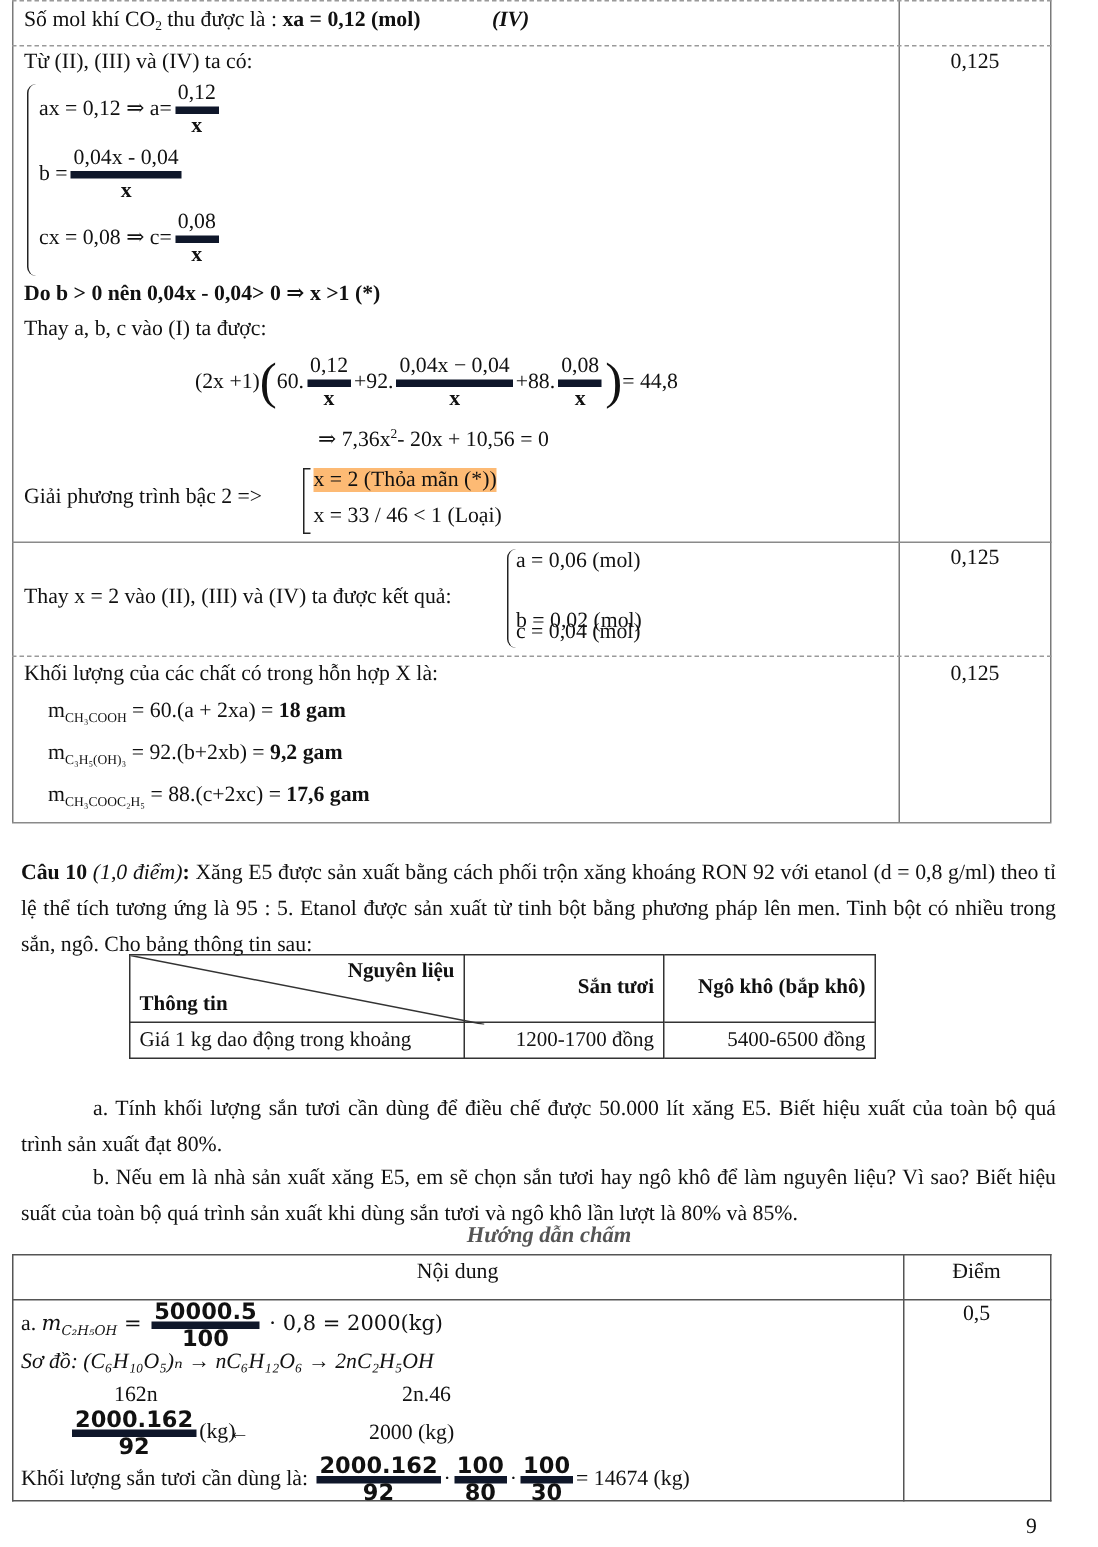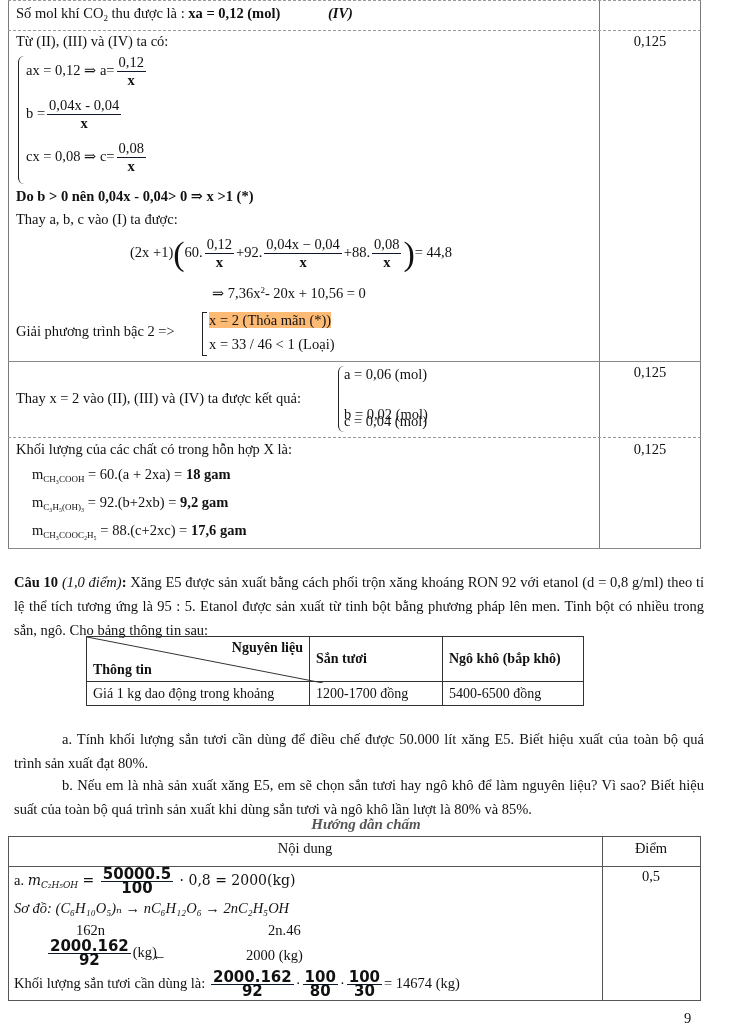--- a/index.html
+++ b/index.html
@@ -9,35 +9,35 @@
   .i { font-style:italic; }
   sub { font-size:9px; vertical-align:-3px; line-height:0; }
   sup { font-size:9px; vertical-align:5px; line-height:0; }
 
   
   .tbl-line-v { position:absolute; width:1px; background:#7a7a7a; }
   .tbl-line-h { position:absolute; height:1px; background:#8a8a8a; }
   .tbl-line-hd { position:absolute; height:0; border-top:1px dashed #9a9a9a; }
 
   .frac { display:inline-flex; flex-direction:column; align-items:center; vertical-align:middle; margin:0 2px; }
-  .frac .num { border-bottom:1px solid #0f172a; padding:0 2px; line-height:17px; }
+  .frac .num { border-bottom:5px solid #0f172a; padding:0 2px; line-height:17px; }
   .frac .den { line-height:17px; padding:0 2px; }
   .frac.small { font-family:"DejaVu Sans", sans-serif; font-size:15px; font-weight:bold; }
   .frac.small .num, .frac.small .den { line-height:13px; }
 
   .brace { position:absolute; border-left:1px solid #222; border-radius:6px 0 0 6px; }
   .sqbr { position:absolute; border:1px solid #222; border-right:none; width:4px; }
 
   .line { position:absolute; white-space:nowrap; }
   .score { position:absolute; left:600px; width:100px; text-align:center; }
 
   
   .info { position:absolute; left:86px; top:636px; border-collapse:collapse; font-family:"Liberation Serif", serif; font-size:14px; }
   .info td { border:1px solid #333; padding:0 6px; height:23px; }
-  .info td.c { text-align:left; }
+  .info td.c { text-align:right; }
 
   .para { position:absolute; left:14px; width:690px; line-height:24px; text-align:justify; }
   .guide-title { position:absolute; left:0; width:732px; top:816px; text-align:center; color:#555;
                  font-weight:bold; font-style:italic; font-size:15px; }
   .math-it { font-family:"DejaVu Serif", serif; font-style:italic; font-size:14px; }
 </style>
 </head>
 <body>
 
 <div>

